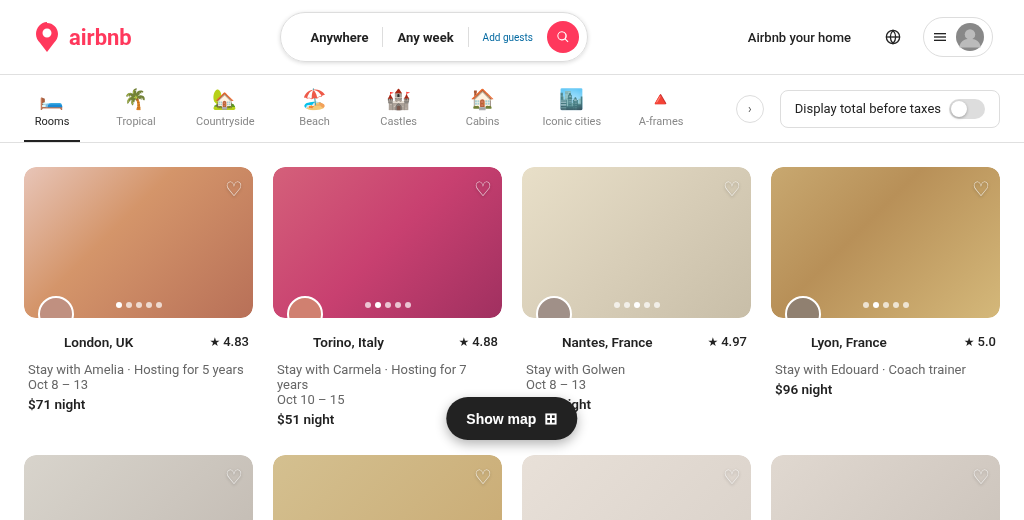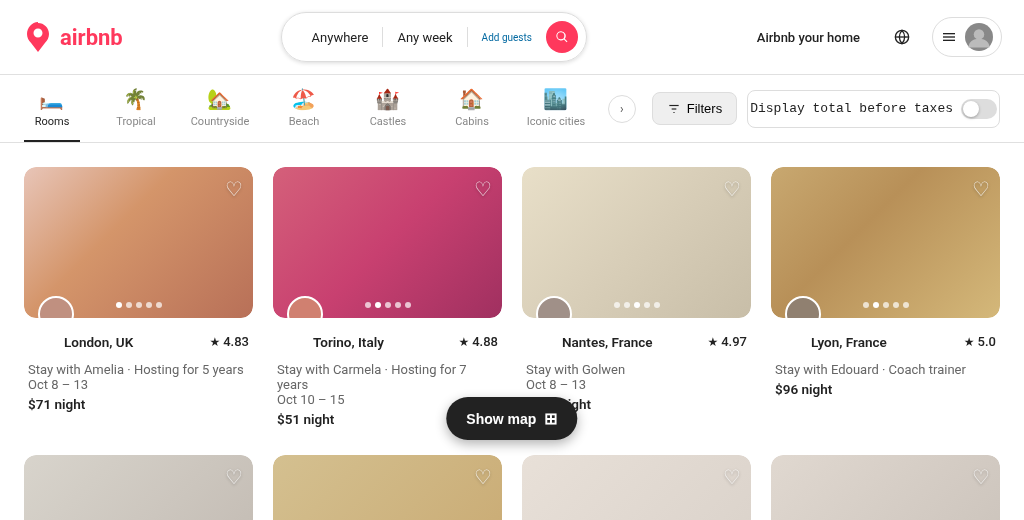--- a/index.html
+++ b/index.html
@@ -1,32 +1,32 @@
 <!DOCTYPE html>
 <html><head>
   <meta charset="utf-8">
   <style>
     * { box-sizing: border-box; margin: 0; padding: 0; }
     body { font-family: -apple-system, BlinkMacSystemFont, 'Segoe UI', Roboto, sans-serif; background: #fff; color: #222; }
 
     
     .header {
       display: flex; align-items: center; justify-content: space-between;
-      padding: 12px 22px; border-bottom: 1px solid #e0e0e0;
+      padding: 12px 31px; border-bottom: 1px solid #e0e0e0;
       position: sticky; top: 0; background: #fff; z-index: 100;
     }
     .logo { display: flex; align-items: center; gap: 6px; color: #ff385c; font-size: 22px; font-weight: 700; }
     .logo svg { width: 32px; height: 32px; fill: #ff385c; }
 
     .search-bar {
       display: flex; align-items: center; border: 1px solid #ddd; border-radius: 40px;
       padding: 8px 8px 8px 16px; gap: 0; box-shadow: 0 1px 4px rgba(0,0,0,.15);
       cursor: pointer;
     }
-    .search-part { padding: 2px 14px; font-size: 13px; font-weight: 400; }
+    .search-part { padding: 2px 14px; font-size: 13px; font-weight: 700; }
     .search-divider { width: 1px; height: 20px; background: #ddd; }
     .search-guests { padding: 2px 14px; font-size: 10px; color: #0369a1; }
     .search-btn {
       background: #ff385c; border: none; border-radius: 50%; width: 32px; height: 32px;
       display: flex; align-items: center; justify-content: center; cursor: pointer;
     }
     .search-btn svg { fill: #fff; width: 14px; height: 14px; }
 
     .header-right { display: flex; align-items: center; gap: 12px; }
     .airbnb-home { font-size: 13px; font-weight: 500; padding: 8px 12px; border-radius: 20px; cursor: pointer; white-space: nowrap; }
@@ -60,21 +60,21 @@
       display: flex; align-items: center; justify-content: center;
       cursor: pointer; background: #fff; margin-left: 8px; font-size: 12px; color: #555;
     }
     .filter-section { display: flex; align-items: center; gap: 10px; padding: 10px 0 10px 16px; }
     .filters-btn {
       display: flex; align-items: center; gap: 6px; border: 1px solid #ddd;
       border-radius: 8px; padding: 8px 14px; cursor: pointer; font-size: 13px; font-weight: 500;
     }
     .display-taxes {
       display: flex; align-items: center; gap: 8px; border: 1px solid #ddd;
-      border-radius: 8px; padding: 8px 2px; font-size: 13px; white-space: nowrap; font-family: Liberation Mono, monospace;
+      border-radius: 8px; padding: 8px 14px; font-size: 13px; white-space: nowrap;
     }
     .toggle {
       width: 36px; height: 20px; border-radius: 10px; background: #ddd;
       position: relative; cursor: pointer;
     }
     .toggle-thumb {
       width: 16px; height: 16px; background: #fff; border-radius: 50%;
       position: absolute; top: 2px; left: 2px; box-shadow: 0 1px 3px rgba(0,0,0,.3);
     }
 
@@ -214,28 +214,20 @@
     <span>Iconic cities</span>
   </div>
       <div class="category-item">
     <span class="category-icon">🔺</span>
     <span>A-frames</span>
   </div>
     </div>
   <div class="nav-arrow">›</div>
 
   <div class="filter-section">
-    <button class="filters-btn">
-      <svg width="14" height="14" viewBox="0 0 24 24" fill="none" stroke="#222" stroke-width="2">
-        <line x1="4" y1="6" x2="20" y2="6"></line>
-          <line x1="8" y1="12" x2="16" y2="12"></line>
-          <line x1="11" y1="18" x2="13" y2="18"></line>
-      </svg>
-      <span>Filters</span>
-    </button>
     <div class="display-taxes">
       <span>Display total before taxes</span>
       <div class="toggle">
         <div class="toggle-thumb"></div>
       </div>
     </div>
   </div>
 </nav>
 
 <main class="main">

